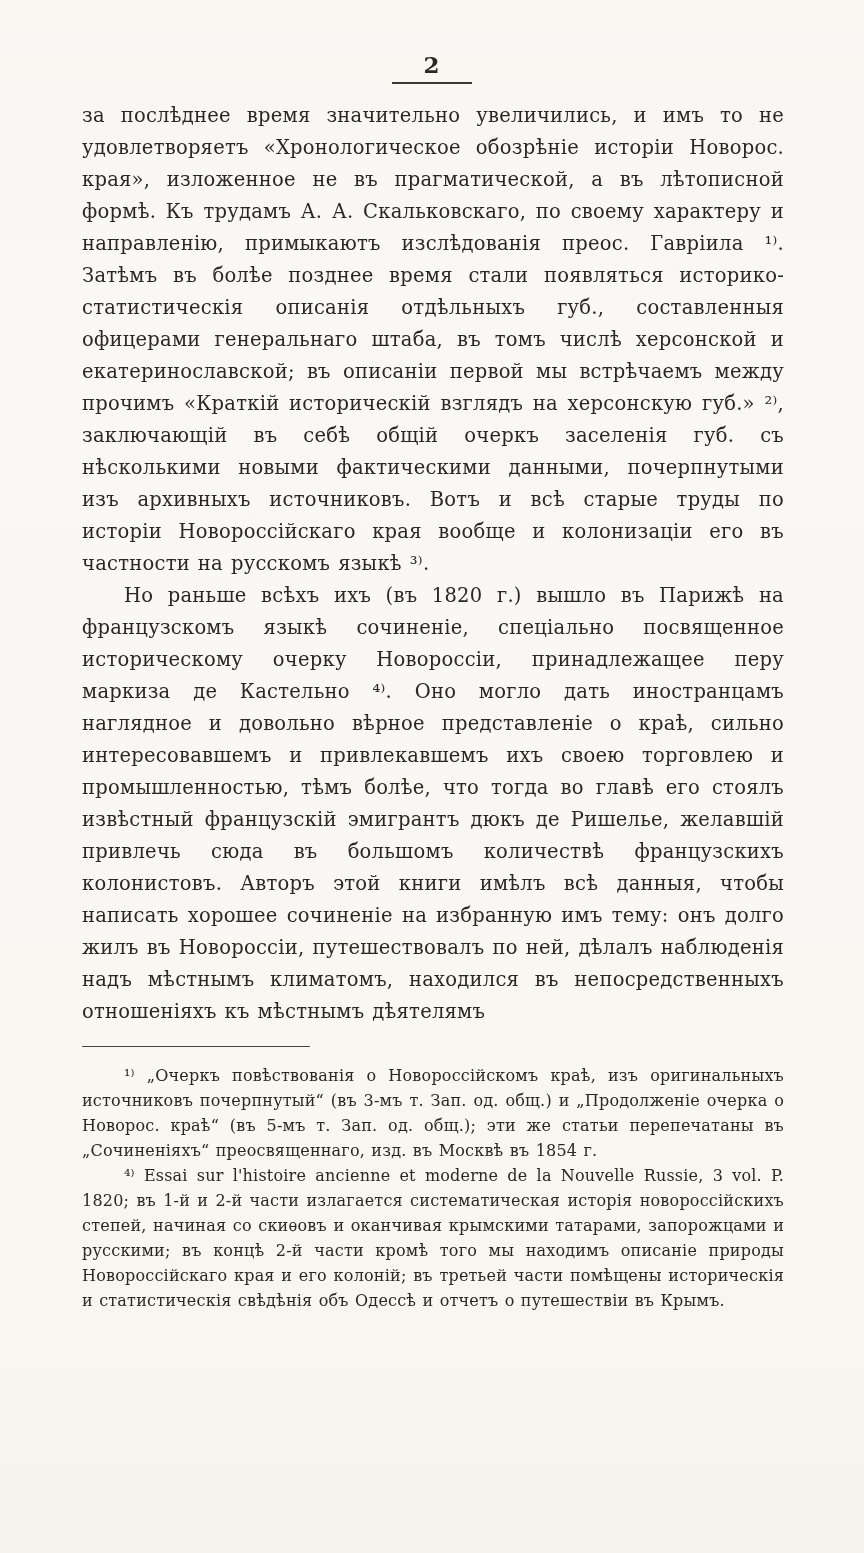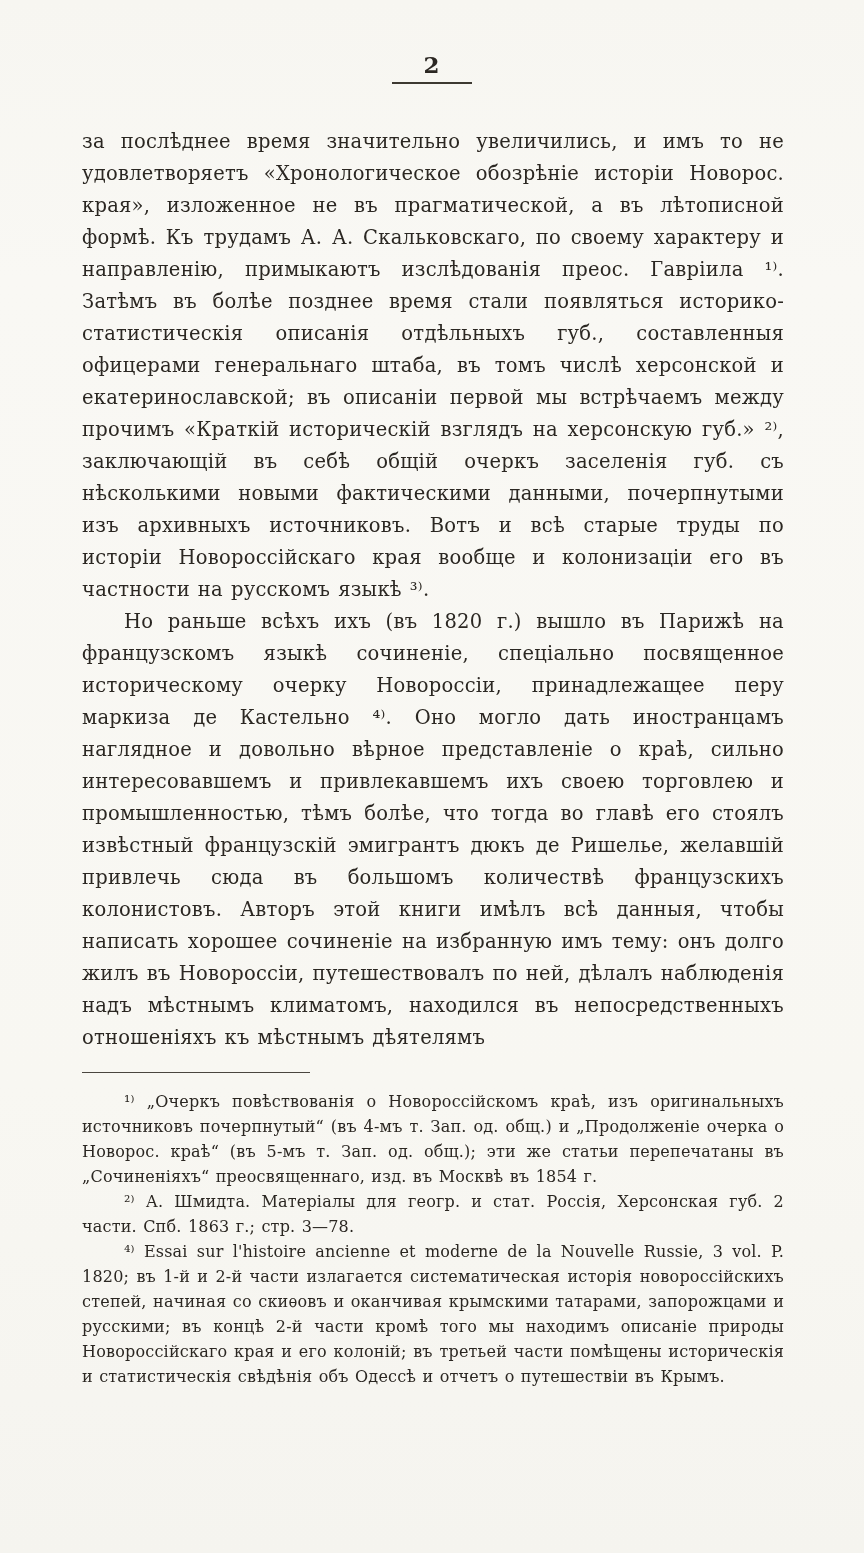--- a/index.html
+++ b/index.html
@@ -30,21 +30,21 @@
     letter-spacing: 1px;
     line-height: 1.1;
   }
   .page-number-rule {
     width: 80px;
     border-top: 2px solid #3d3931;
     margin: 5px auto 0 auto;
     height: 0;
   }
   .body-text {
-    margin: 42px 80px 0 82px;
+    margin: 16px 80px 0 82px;
     font-size: 19.5px;
     line-height: 32px;
     text-align: justify;
     letter-spacing: 0.25px;
     word-spacing: 1.5px;
   }
   .para {
     margin: 0;
     text-indent: 42px;
   }
@@ -81,18 +81,17 @@
   </div>
 
   <div class="body-text">
     <p class="para no-indent">за послѣднее время значительно увеличились, и имъ то не удовлетворяетъ «Хронологическое обозрѣніе исторіи Новорос. края», изложенное не въ прагматической, а въ лѣтописной формѣ. Къ трудамъ А. А. Скальковскаго, по своему характеру и направленію, примыкаютъ изслѣдованія преос. Гавріила ¹⁾. Затѣмъ въ болѣе позднее время стали появляться историко-статистическія описанія отдѣльныхъ губ., составленныя офицерами генеральнаго штаба, въ томъ числѣ херсонской и екатеринославской; въ описаніи первой мы встрѣчаемъ между прочимъ «Краткій историческій взглядъ на херсонскую губ.» ²⁾, заключающій въ себѣ общій очеркъ заселенія губ. съ нѣсколькими новыми фактическими данными, почерпнутыми изъ архивныхъ источниковъ. Вотъ и всѣ старые труды по исторіи Новороссійскаго края вообще и колонизаціи его въ частности на русскомъ языкѣ ³⁾.</p>
     <p class="para">Но раньше всѣхъ ихъ (въ 1820 г.) вышло въ Парижѣ на французскомъ языкѣ сочиненіе, спеціально посвященное историческому очерку Новороссіи, принадлежащее перу маркиза де Кастельно ⁴⁾. Оно могло дать иностранцамъ наглядное и довольно вѣрное представленіе о краѣ, сильно интересовавшемъ и привлекавшемъ ихъ своею торговлею и промышленностью, тѣмъ болѣе, что тогда во главѣ его стоялъ извѣстный французскій эмигрантъ дюкъ де Ришелье, желавшій привлечь сюда въ большомъ количествѣ французскихъ колонистовъ. Авторъ этой книги имѣлъ всѣ данныя, чтобы написать хорошее сочиненіе на избранную имъ тему: онъ долго жилъ въ Новороссіи, путешествовалъ по ней, дѣлалъ наблюденія надъ мѣстнымъ климатомъ, находился въ непосредственныхъ отношеніяхъ къ мѣстнымъ дѣятелямъ</p>
   </div>
 
   <div class="footnote-sep"></div>
 
   <div class="footnotes">
-    <p class="footnote">¹⁾ „Очеркъ повѣствованія о Новороссійскомъ краѣ, изъ оригинальныхъ источниковъ почерпнутый“ (въ 4-мъ т. Зап. од. общ.) и „Продолженіе очерка о Новорос. краѣ“ (въ 5-мъ т. Зап. од. общ.); эти же статьи перепечатаны въ „Сочиненіяхъ“ преосвященнаго, изд. въ Москвѣ въ 1854 г.</p>
-    <p class="footnote">²⁾ А. Шмидта. Матеріалы для геогр. и стат. Россія, Херсонская губ. 2 части. Спб. 1863 г.; стр. 3—78.</p>
+    <p class="footnote">¹⁾ „Очеркъ повѣствованія о Новороссійскомъ краѣ, изъ оригинальныхъ источниковъ почерпнутый“ (въ 3-мъ т. Зап. од. общ.) и „Продолженіе очерка о Новорос. краѣ“ (въ 5-мъ т. Зап. од. общ.); эти же статьи перепечатаны въ „Сочиненіяхъ“ преосвященнаго, изд. въ Москвѣ въ 1854 г.</p>
     <p class="footnote">⁴⁾ Essai sur l'histoire ancienne et moderne de la Nouvelle Russie, 3 vol. P. 1820; въ 1-й и 2-й части излагается систематическая исторія новороссійскихъ степей, начиная со скиѳовъ и оканчивая крымскими татарами, запорожцами и русскими; въ концѣ 2-й части кромѣ того мы находимъ описаніе природы Новороссійскаго края и его колоній; въ третьей части помѣщены историческія и статистическія свѣдѣнія объ Одессѣ и отчетъ о путешествіи въ Крымъ.</p>
   </div>
 
 </div>
 
 </body></html>

